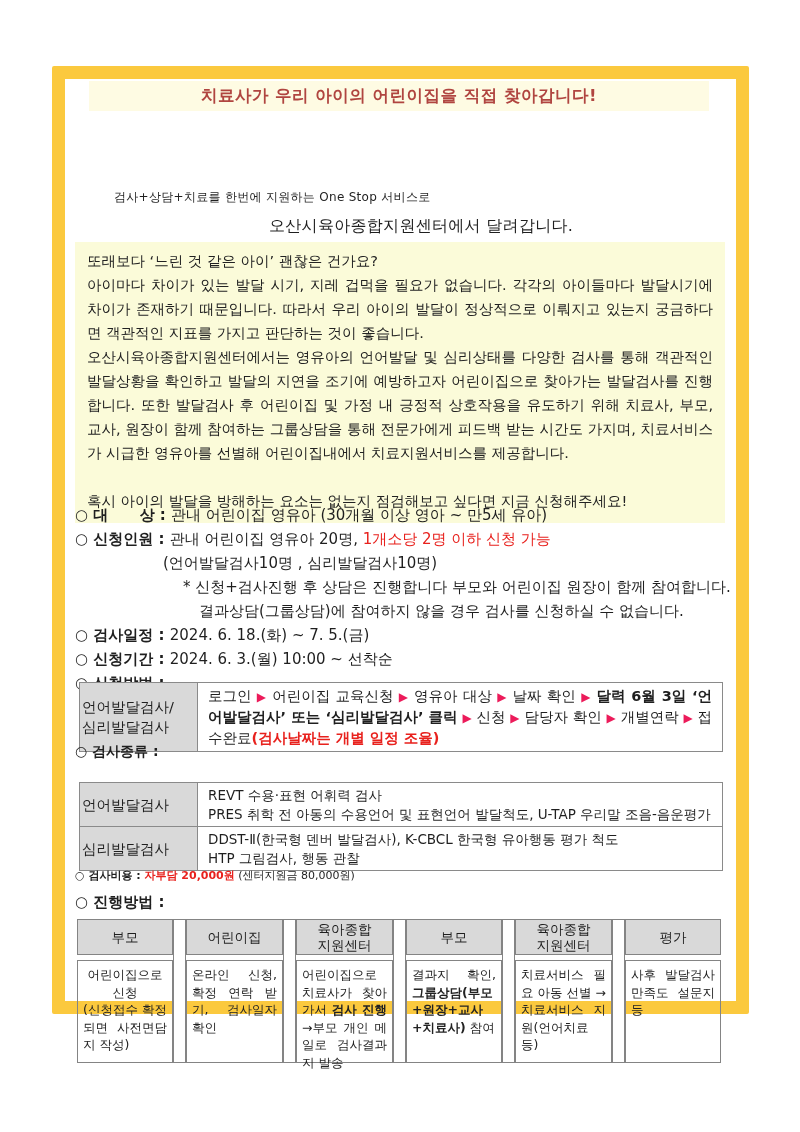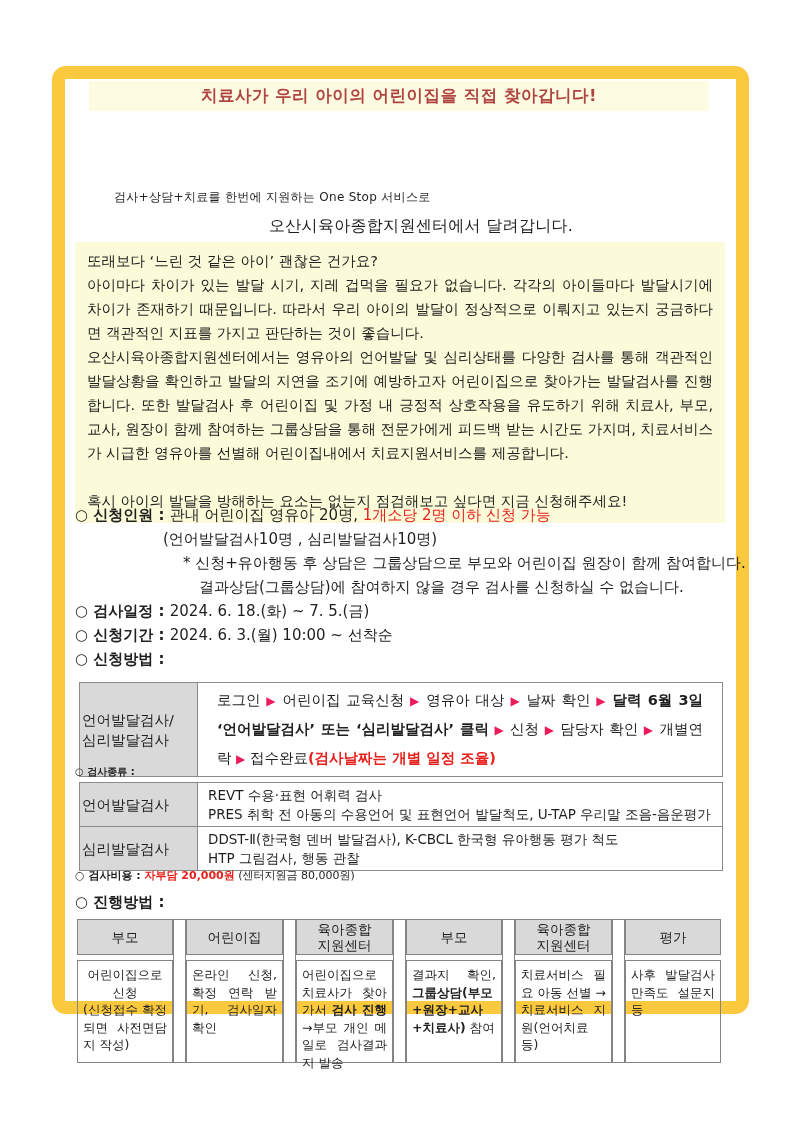--- a/index.html
+++ b/index.html
@@ -4,21 +4,21 @@
 <style>
   html,body{margin:0;padding:0;}
   body{
     width:800px;height:1132px;background:#ffffff;position:relative;
     font-family:"DejaVu Sans","Liberation Sans",sans-serif;
     color:#1f1f1f;-webkit-font-smoothing:antialiased;
   }
   .page{position:absolute;inset:0;overflow:hidden;}
   .frame{
     position:absolute;left:52px;top:66px;width:697px;height:948px;
-    box-sizing:border-box;border:13px solid #FBC93E;border-radius:14px;background:#fff;
+    box-sizing:border-box;border:13px solid #FBC93E;border-radius:2px;background:#fff;
   }
   .inner{position:relative;width:671px;height:990px;}
 
   .banner{
     position:absolute;left:24px;top:2px;width:620px;height:30px;
     background:#FEFBE3;color:#B04540;font-weight:bold;font-size:16.5px;
     display:flex;align-items:center;justify-content:center;letter-spacing:0.5px;
   }
 
   .title-block{position:absolute;left:0;top:40px;width:100%;text-align:center;white-space:nowrap;}
@@ -46,24 +46,24 @@
   .ind2{margin-left:108px;}
   .ind3{margin-left:124px;}
 
   table.tbl{border-collapse:collapse;table-layout:fixed;width:644px;}
   table.tbl td{border:1px solid #8a8a8a;vertical-align:middle;box-sizing:border-box;}
   td.lbl{
     width:118px;background:#D9D9D9;text-align:left;font-size:14.5px;line-height:20px;
     white-space:pre-line;padding:4px 2px;
   }
   .apply-table{position:absolute;left:14px;top:603px;}
-  .apply-table td.steps{padding:3px 19px;font-size:14.5px;line-height:28px;text-align:justify;margin-left:36px;}
+  .apply-table td.steps{padding:3px 10px;font-size:14.5px;line-height:20px;text-align:justify;margin-left:36px;}
   .arrow{color:#EC1B5A;font-size:12px;}
 
-  .type-label{position:absolute;left:10px;top:686px;font-size:10px;}
+  .type-label{position:absolute;left:10px;top:664px;font-size:14px;}
   .type-table{position:absolute;left:14px;top:703px;}
   .type-table td.cnt{padding:3px 10px;font-size:13.5px;line-height:18.5px;}
   .type-table td.lbl{font-size:14.5px;}
 
   .cost-line{position:absolute;left:10px;top:789px;font-size:11px;}
   .method-line{position:absolute;left:10px;top:814px;font-size:15px;}
 
   .flow{
     position:absolute;left:12px;top:840px;
     display:grid;
@@ -97,23 +97,24 @@
       <div class="subtitle2">오산시육아종합지원센터에서 달려갑니다.</div>
 
       <div class="info-box">
         <p>또래보다 ‘느린 것 같은 아이’ 괜찮은 건가요?</p>
         <p>아이마다 차이가 있는 발달 시기, 지레 겁먹을 필요가 없습니다. 각각의 아이들마다 발달시기에 차이가 존재하기 때문입니다. 따라서 우리 아이의 발달이 정상적으로 이뤄지고 있는지 궁금하다면 객관적인 지표를 가지고 판단하는 것이 좋습니다.</p>
         <p>오산시육아종합지원센터에서는 영유아의 언어발달 및 심리상태를 다양한 검사를 통해 객관적인 발달상황을 확인하고 발달의 지연을 조기에 예방하고자 어린이집으로 찾아가는 발달검사를 진행합니다. 또한 발달검사 후 어린이집 및 가정 내 긍정적 상호작용을 유도하기 위해 치료사, 부모, 교사, 원장이 함께 참여하는 그룹상담을 통해 전문가에게 피드백 받는 시간도 가지며, 치료서비스가 시급한 영유아를 선별해 어린이집내에서 치료지원서비스를 제공합니다.</p>
         <p class="last">혹시 아이의 발달을 방해하는 요소는 없는지 점검해보고 싶다면 지금 신청해주세요!</p>
       </div>
 
       <div class="bullets">
+        <div class="bl"><span class="b pre">○ 대      상 : </span><span>관내 어린이집 영유아 (30개월 이상 영아 ~ 만5세 유아)</span></div>
         <div class="bl"><span class="b pre">○ 신청인원 : </span><span>관내 어린이집 영유아 20명, </span><span class="red">1개소당 2명 이하 신청 가능</span></div>
         <div class="bl ind1">(언어발달검사10명 , 심리발달검사10명)</div>
-        <div class="bl ind2">* 신청+유아행동 후 상담은 그룹상담으로 부모와 어린이집 원장이 함께 참여합니다.</div>
+        <div class="bl ind2">* 신청+검사진행 후 상담은 진행합니다 부모와 어린이집 원장이 함께 참여합니다.</div>
         <div class="bl ind3">결과상담(그룹상담)에 참여하지 않을 경우 검사를 신청하실 수 없습니다.</div>
         <div class="bl"><span class="b pre">○ 검사일정 : </span><span>2024. 6. 18.(화) ~ 7. 5.(금)</span></div>
         <div class="bl"><span class="b pre">○ 신청기간 : </span><span>2024. 6. 3.(월) 10:00 ~ 선착순</span></div>
         <div class="bl"><span class="b pre">○ 신청방법 : </span></div>
       </div>
 
       <table class="tbl apply-table">
         <tbody>
             <tr>
           <td class="lbl">언어발달검사/

